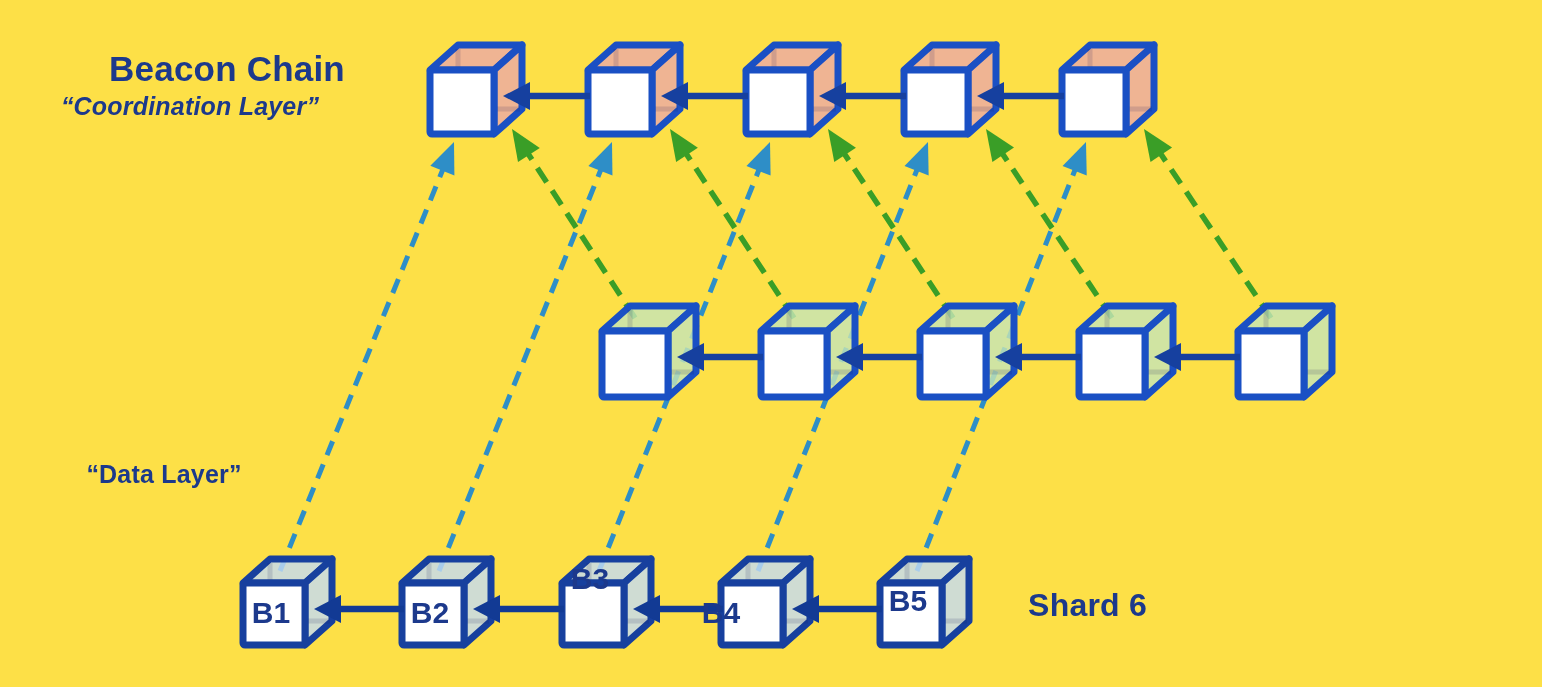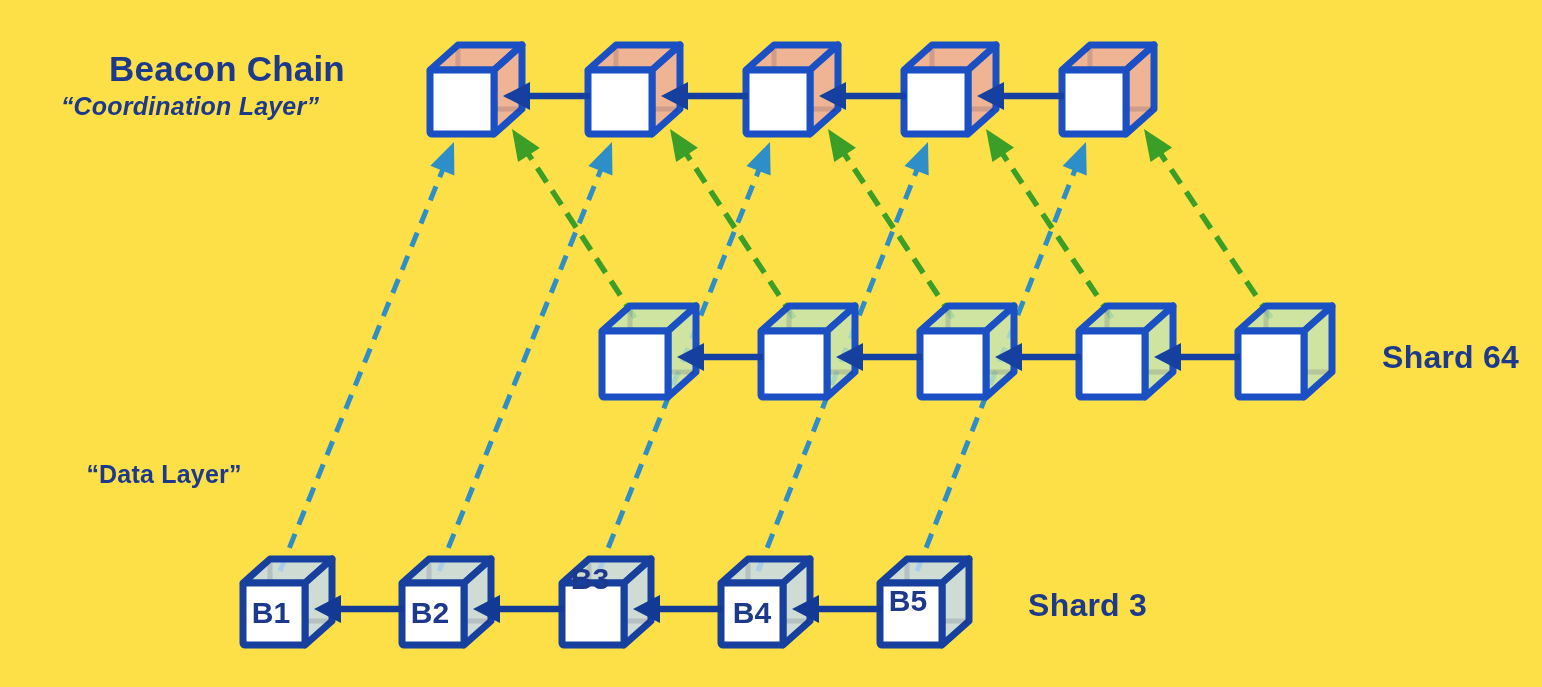--- a/index.html
+++ b/index.html
@@ -256,21 +256,20 @@
         <polygon points="986,129 1014.0123599093741,147.58245657354516 992.3790522565902,162.00466167540114" fill="#3a9e27"></polygon>
         <polygon points="1144,129 1172.0800742333224,147.47997378383175 1150.4996105513476,161.98113191933854" fill="#3a9e27"></polygon>
       </g>
     </svg>
 
   <div class="lbl title" style="left:62px; top:50px; width:330px;">Beacon Chain</div>
   <div class="lbl subtitle" style="left:25px; top:93px; width:330px;font-style:italic;">“Coordination Layer”</div>
 
   <div class="lbl subtitle" style="left:34px; top:461px; width:260px;">“Data Layer”</div>
 
-  <div class="lbl sidelabel" style="left:1358px; top:340px; width:185px;">Shard 64</div>
-  <div class="lbl sidelabel" style="left:995px; top:588px; width:185px;">Shard 3</div>
+  <div class="lbl sidelabel" style="left:995px; top:588px; width:185px;">Shard 6</div>
 
   <div class="blocklabel" style="left:243px; top:598px; width:56px;">B1</div>
   <div class="blocklabel" style="left:402px; top:598px; width:56px;">B2</div>
   <div class="blocklabel" style="left:562px; top:564px; width:56px;">B3</div>
-  <div class="blocklabel" style="left:724px; top:598px; width:56px;">B4</div>
+  <div class="blocklabel" style="left:693px; top:598px; width:56px;">B4</div>
   <div class="blocklabel" style="left:880px; top:586px; width:56px;">B5</div>
 </div>
 
 </body></html>

